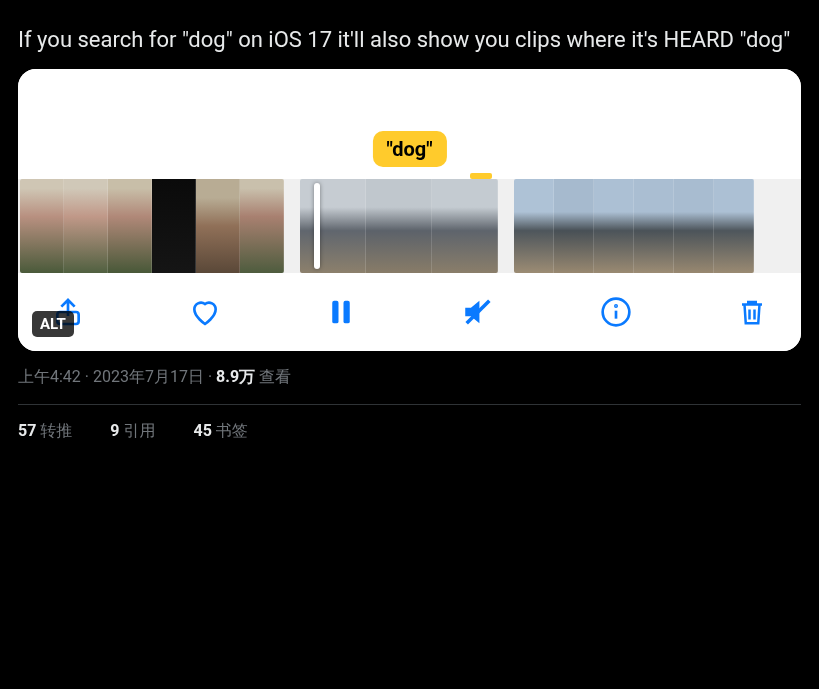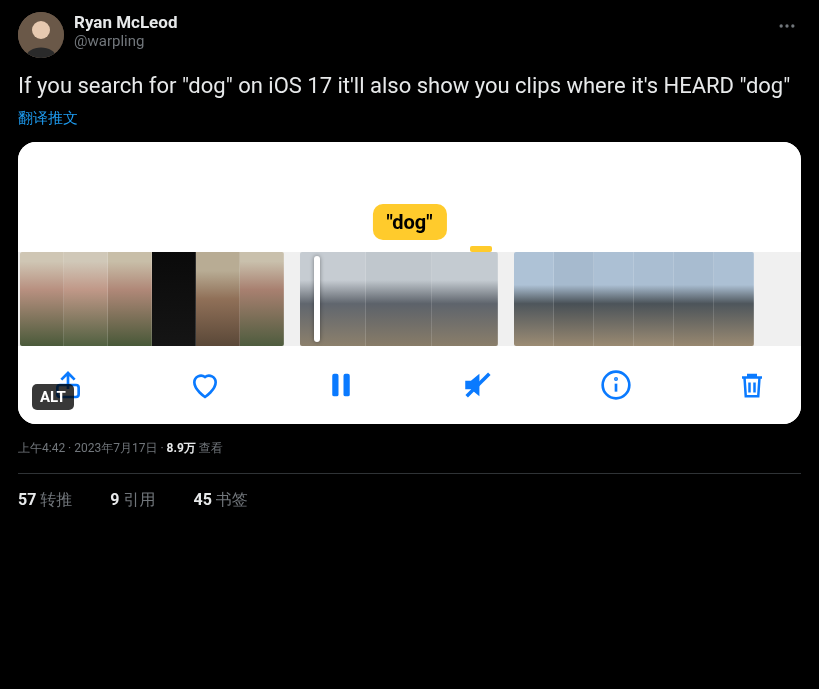--- a/index.html
+++ b/index.html
@@ -168,21 +168,21 @@
     color: #fff;
     font-weight: 700;
     font-size: 15px;
     padding: 4px 8px;
     border-radius: 5px;
     cursor: pointer;
   }
 
   .meta {
     margin-top: 16px;
-    font-size: 12px;
+    font-size: 16px;
     color: #71767b;
   }
   .meta .views-n { color: #e7e9ea; font-weight: 700; }
   .divider {
     height: 1px;
     background: #2f3336;
     margin-top: 16px;
   }
   .stats {
     display: flex;
@@ -192,44 +192,23 @@
     color: #71767b;
   }
   .stats .n { color: #e7e9ea; font-weight: 700; }
   .stat { cursor: pointer; }
 </style>
 </head>
 <body>
 
 <div class="tweet">
 
-  <div class="header">
-    <div class="avatar">
-      <svg viewBox="0 0 46 46">
-        <rect width="46" height="46" fill="#6a5848"></rect>
-        <circle cx="23" cy="18" r="9" fill="#e6c9b0"></circle>
-        <path d="M8 46 C8 32, 38 32, 38 46 Z" fill="#2a2a2a"></path>
-      </svg>
-    </div>
-    <div class="name-block">
-      <span class="display-name">Ryan McLeod</span>
-      <span class="handle">@warpling</span>
-    </div>
-    <div class="more">
-      <svg viewBox="0 0 24 24">
-          <circle cx="5" cy="12" r="2" fill="currentColor"></circle>
-          <circle cx="12" cy="12" r="2" fill="currentColor"></circle>
-          <circle cx="19" cy="12" r="2" fill="currentColor"></circle>
-        </svg>
-    </div>
-  </div>
 
   <div class="body-text">If you search for "dog" on iOS 17 it'll also show you clips where it's HEARD "dog"</div>
 
-  <div class="translate">翻译推文</div>
 
   <div class="media-card">
     <div class="media-top">
       <div class="dog-label">"dog"</div>
     </div>
 
     <div class="timeline">
       <div class="mini-marker"></div>
       <div class="clip clip1">
         <div class="thumb t1"></div>

